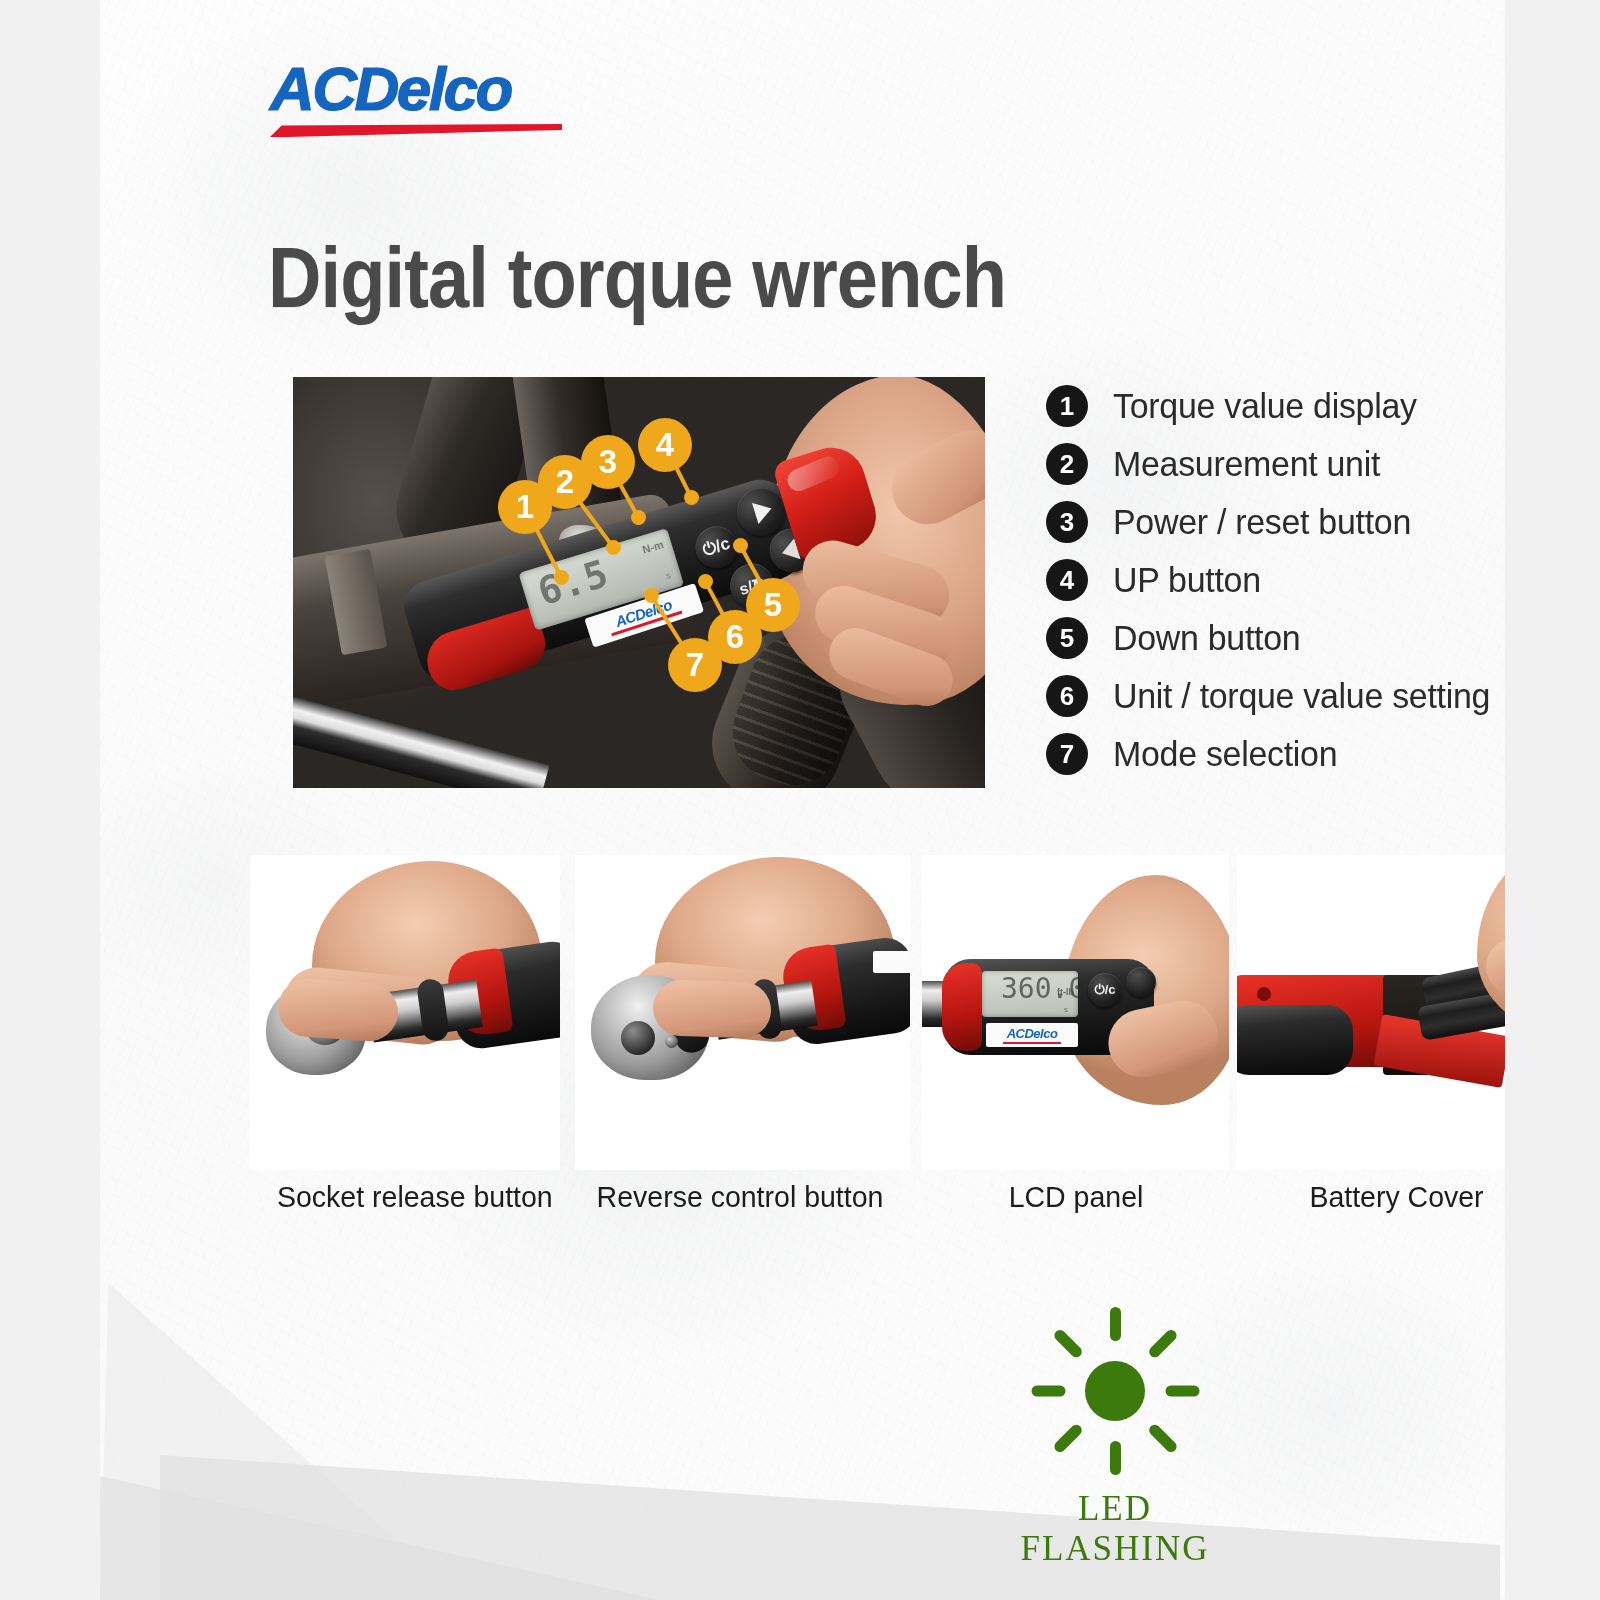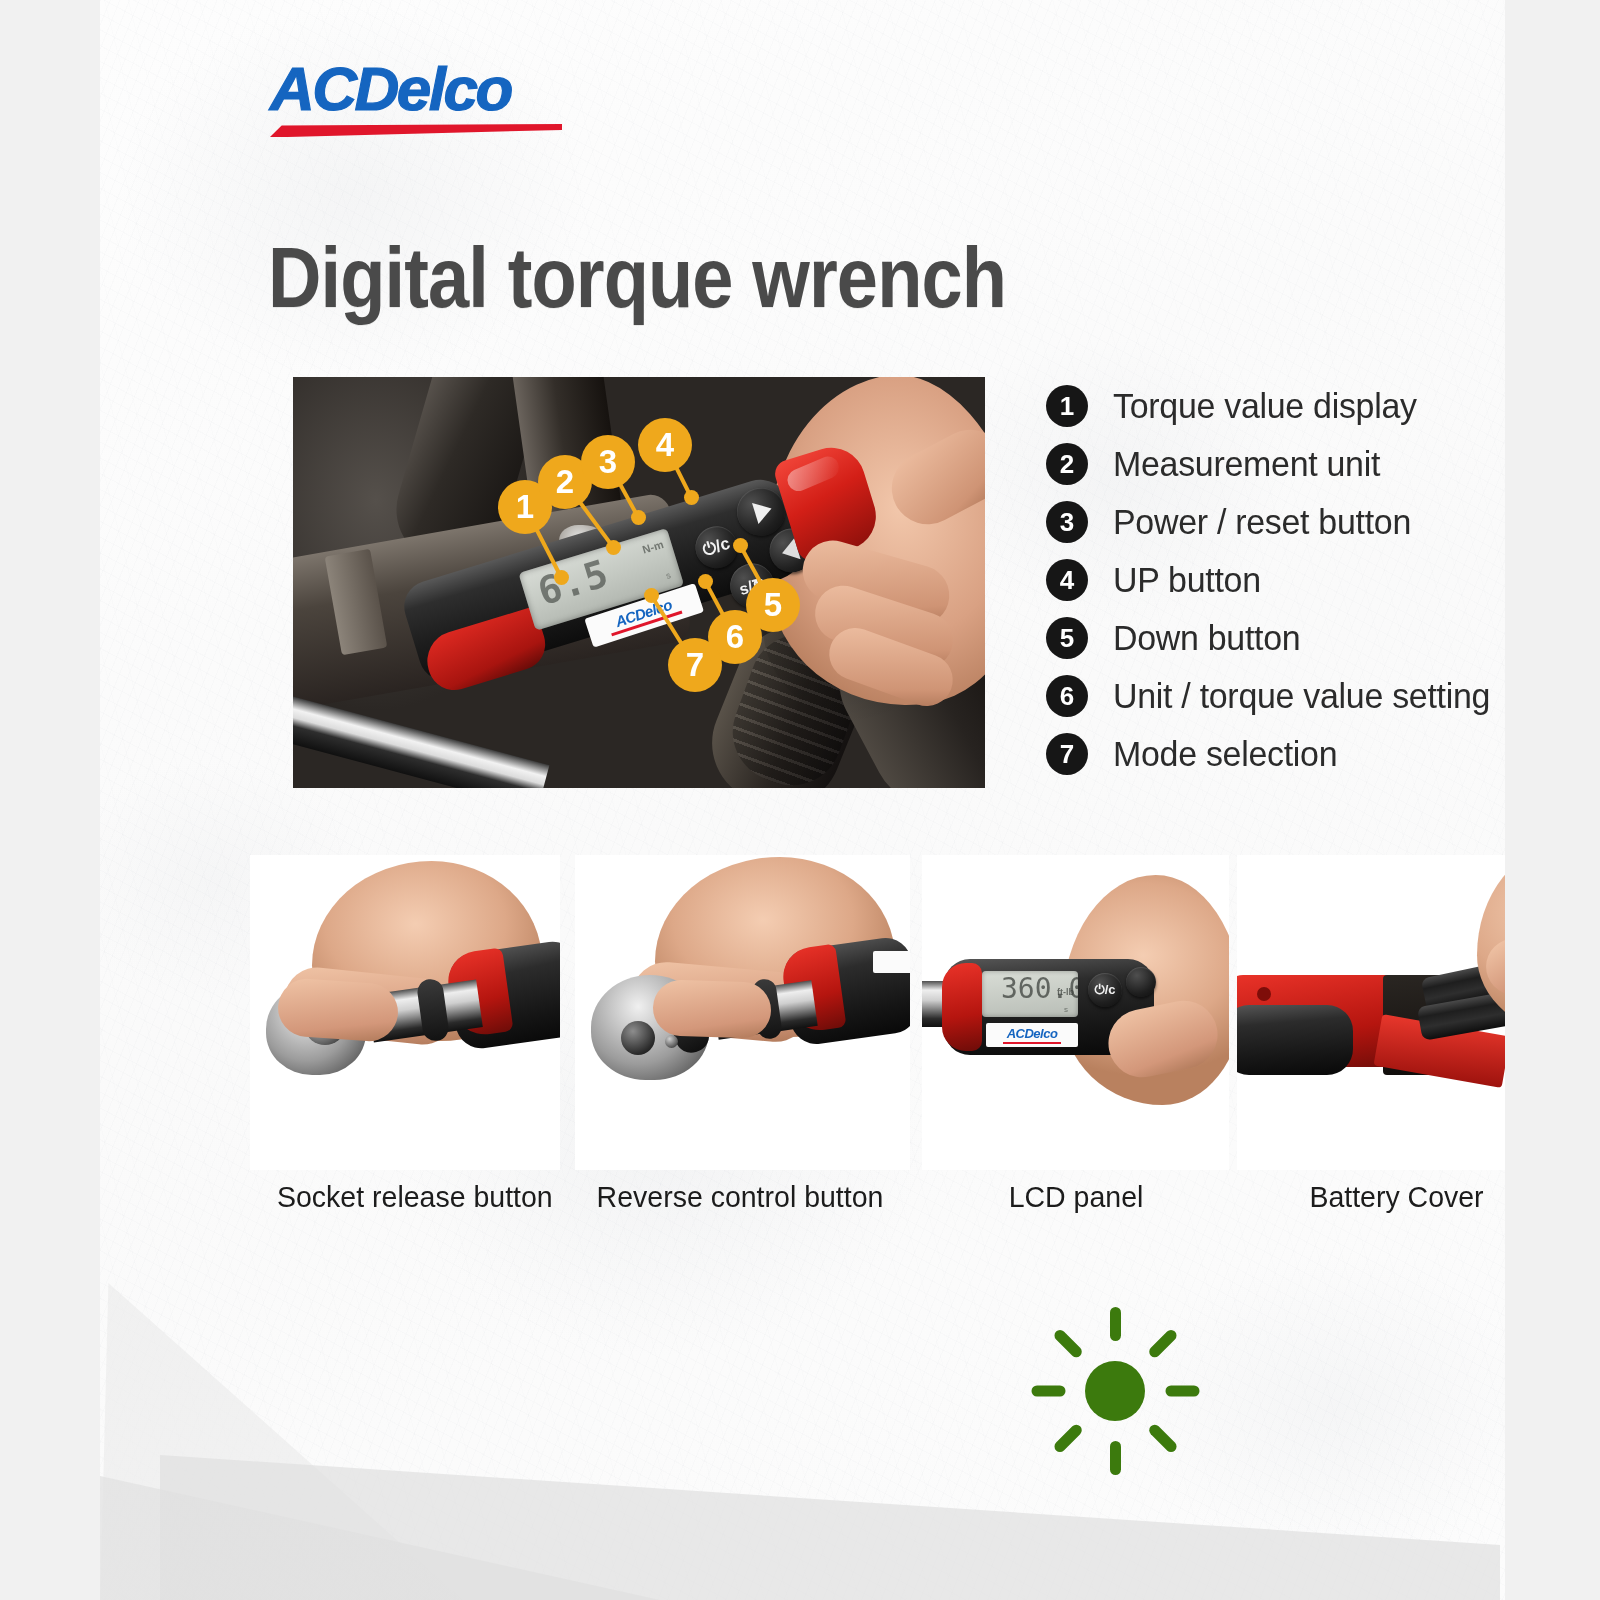--- a/index.html
+++ b/index.html
@@ -637,17 +637,18 @@
           <div class="sun-core" style="--green: #3c7a0d;"></div>
         <div class="sun-ray" style="transform: rotate(0deg); --green: #3c7a0d;"></div>
             <div class="sun-ray" style="transform: rotate(45deg); --green: #3c7a0d;"></div>
             <div class="sun-ray" style="transform: rotate(90deg); --green: #3c7a0d;"></div>
             <div class="sun-ray" style="transform: rotate(135deg); --green: #3c7a0d;"></div>
             <div class="sun-ray" style="transform: rotate(180deg); --green: #3c7a0d;"></div>
             <div class="sun-ray" style="transform: rotate(225deg); --green: #3c7a0d;"></div>
             <div class="sun-ray" style="transform: rotate(270deg); --green: #3c7a0d;"></div>
             <div class="sun-ray" style="transform: rotate(315deg); --green: #3c7a0d;"></div>
           </div>
+        <div class="gf-label" style="--green: #3c7a0d;">LED  FLASHING</div>
       </div>
     </div>
 
   </div>
 </div>
 
 </body></html>

